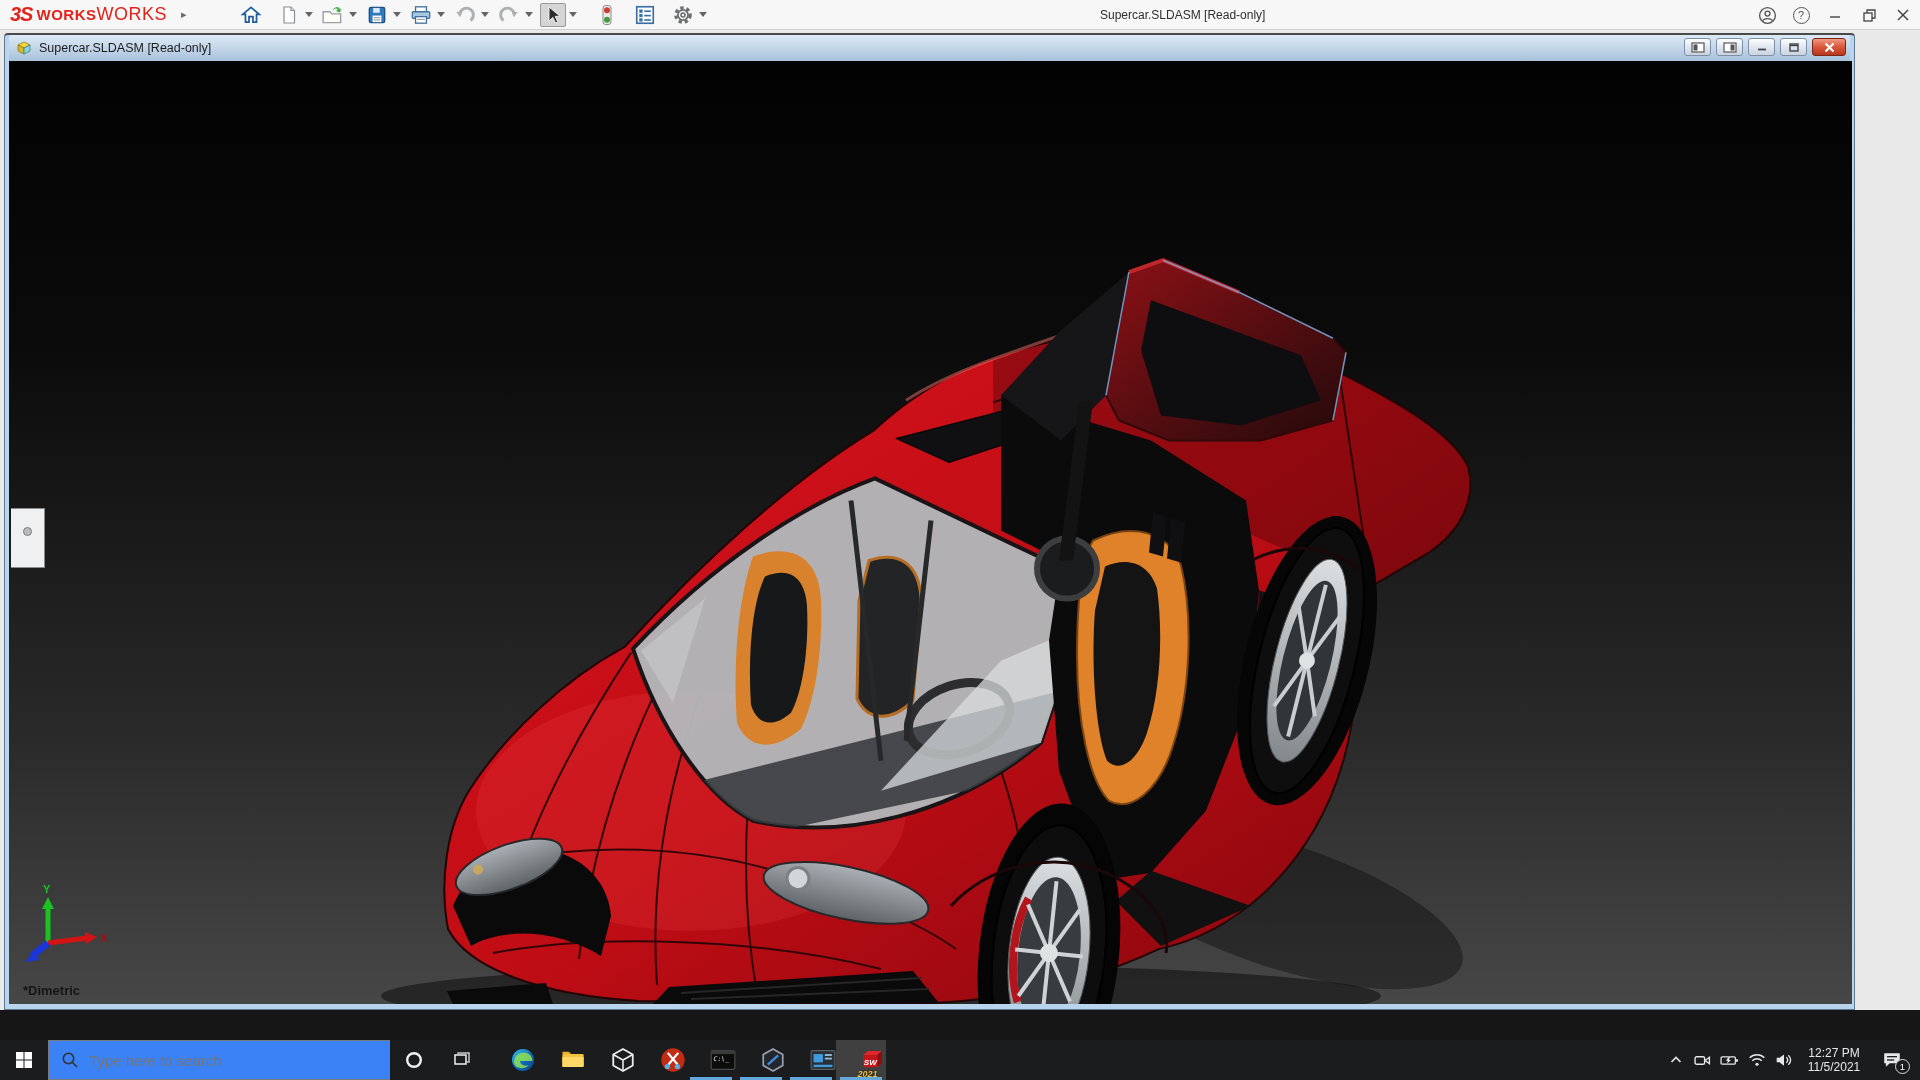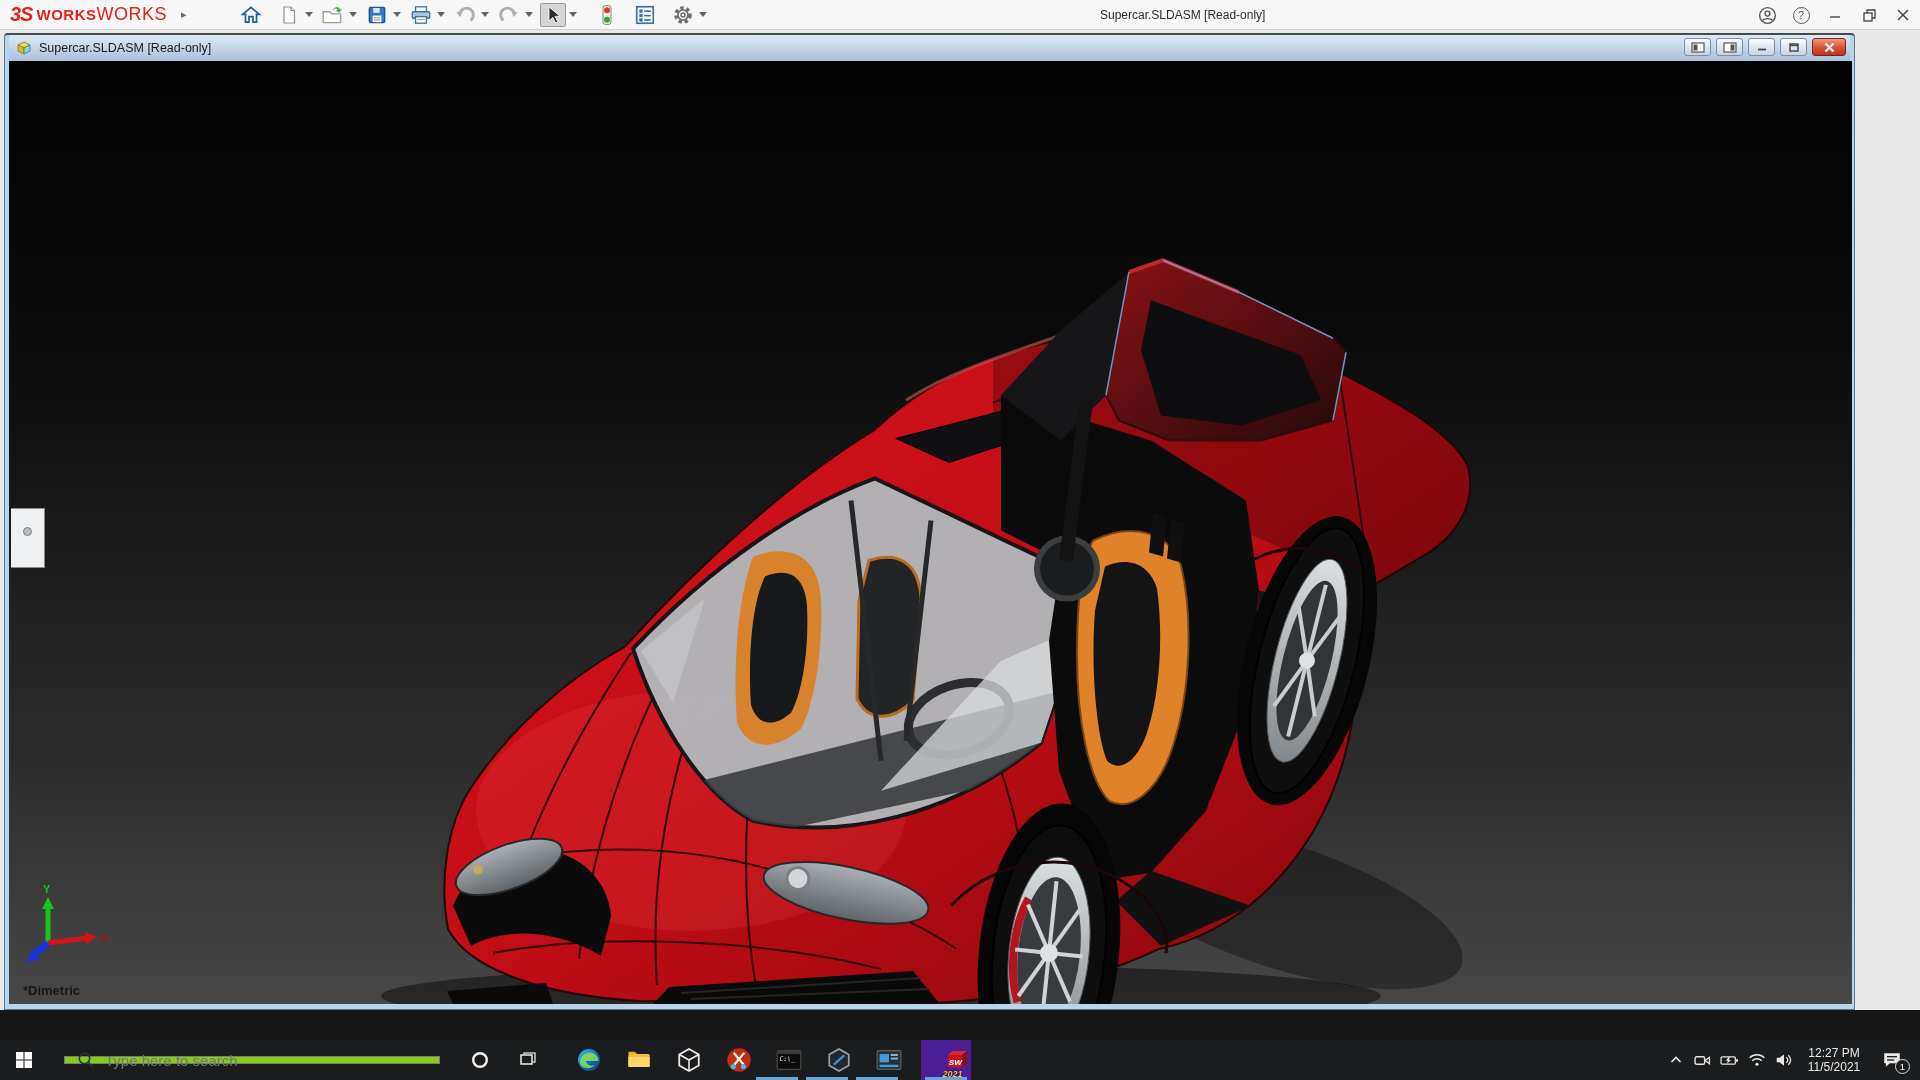--- a/index.html
+++ b/index.html
@@ -46,27 +46,27 @@
   .collapsed-tab{position:absolute;left:2px;top:447px;width:34px;height:60px;background:#eef0f2;
                  border:1px solid #8a8a8a;border-left:none;}
   .collapsed-tab .dot{position:absolute;left:12px;top:18px;width:9px;height:9px;border-radius:50%;
                  background:#b9bcbe;border:1px solid #7b7b7b;}
   .orientation-label{position:absolute;left:14px;bottom:6px;font-size:13px;font-weight:bold;color:#161616;text-align:right;}
 
   
   .taskbar{position:absolute;left:0;top:1040px;width:1920px;height:40px;background:#1a1c1e;
            display:flex;align-items:stretch;color:#e8e8e8;}
   .tb-btn{width:48px;display:flex;align-items:center;justify-content:center;position:relative;}
-  .search-box{position:relative;width:376px;margin:16px;background:#84cc16;border:1px solid #7a7a7a;display:flex;align-items:center;}
+  .search-box{position:relative;width:342px;margin:0;background:#3b82f6;border:1px solid #7a7a7a;display:flex;align-items:center;}
   .search-box input{border:none;outline:none;background:transparent;font-size:15px;color:#333;
            font-family:"Liberation Sans",sans-serif;width:250px;margin-left:8px;}
   .search-box .mag{margin-left:12px;}
   .tb-app{width:50px;position:relative;display:flex;align-items:center;justify-content:flex-end;font-style:italic;}
   .tb-app .underline{position:absolute;left:4px;bottom:0;width:42px;height:3px;background:#61a8dc;}
-  .tb-app.active{background:#4c1d95;margin-left:19px;}
+  .tb-app.active{background:#404040;}
   .sw-year{position:absolute;bottom:1px;left:0;width:100%;text-align:center;font-size:9px;font-weight:bold;color:#f2c23e;text-shadow:0 0 2px #000;padding-left:13px;}
   .tray{margin-left:auto;display:flex;align-items:center;}
   .tray-ic{width:27px;height:40px;display:flex;align-items:center;justify-content:center;}
   .clock{width:62px;text-align:center;font-size:12px;line-height:14px;margin:16px 6px;}
   .action-center{position:relative;width:42px;height:40px;display:flex;align-items:center;justify-content:center;}
   .badge{position:absolute;right:3px;bottom:6px;width:15px;height:15px;border-radius:50%;background:#1a1c1e;
          border:1.5px solid #d7dbdf;font-size:9.5px;display:flex;align-items:center;justify-content:center;color:#fff;}
   .show-desktop{width:7px;border-left:1px solid #3a3e42;}
 </style>
 </head>

